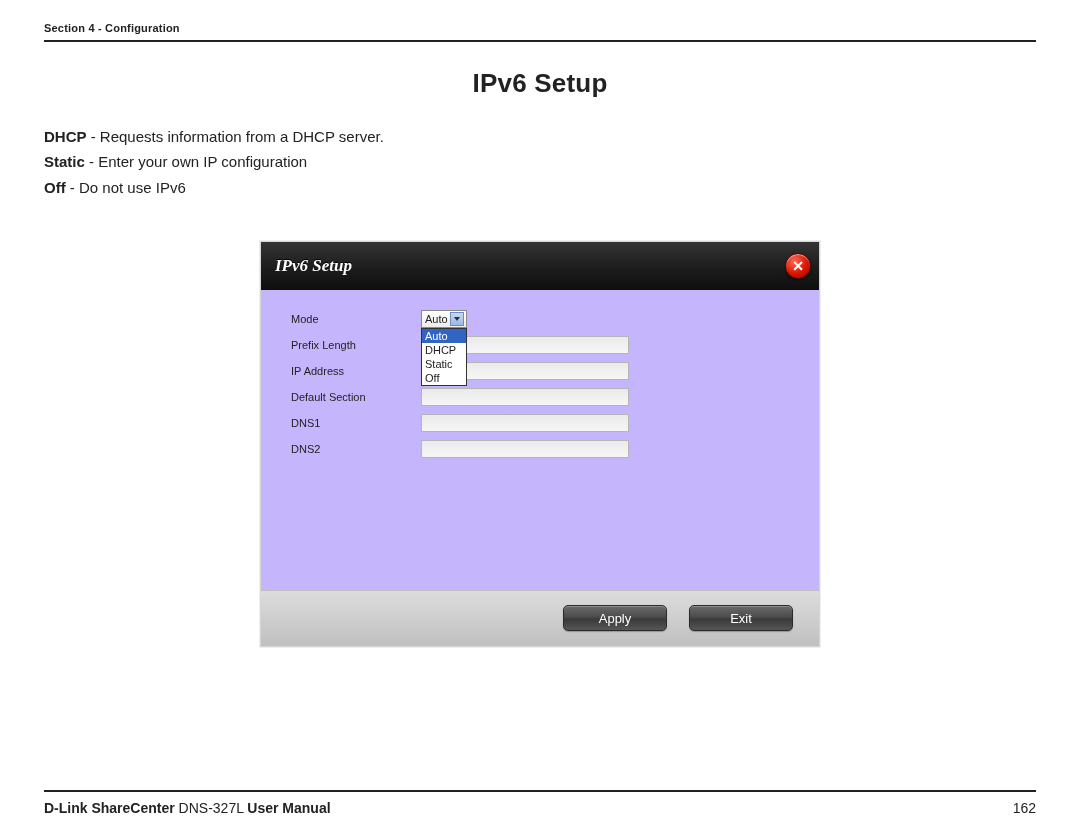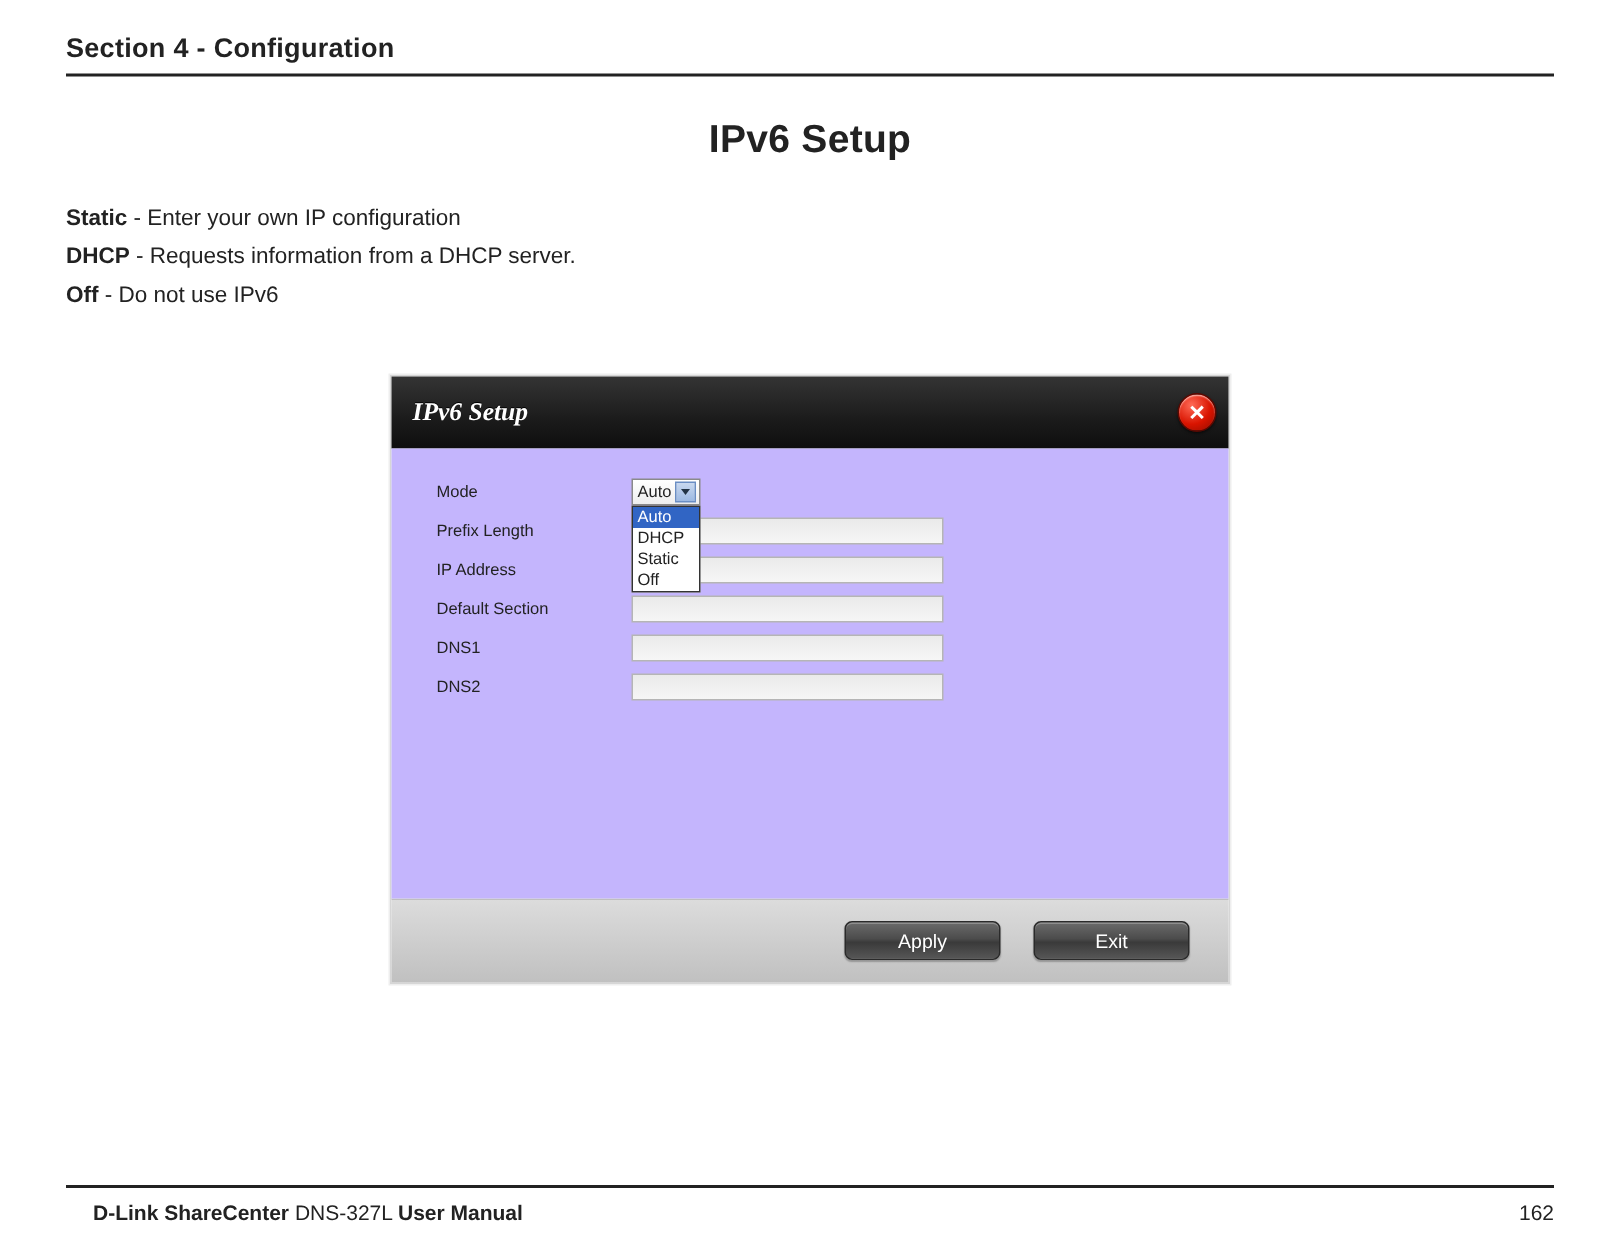--- a/index.html
+++ b/index.html
@@ -1,18 +1,18 @@
 <!DOCTYPE html>
 <html><head>
 <meta charset="utf-8">
 <style>
   * { box-sizing: border-box; margin: 0; padding: 0; }
   html, body { width: 1080px; height: 834px; background: #fff; font-family: "Myriad Pro", "Segoe UI", Arial, sans-serif; color: #222; }
   .page { width: 1080px; height: 834px; position: relative; padding: 22px 44px 0 44px; }
-  .section-header { font-size: 18px; font-weight: 700; letter-spacing: 0.2px; padding-bottom: 6px; border-bottom: 2px solid #222; }
+  .section-header { font-size: 11px; font-weight: 700; letter-spacing: 0.2px; padding-bottom: 6px; border-bottom: 2px solid #222; }
   .page-title { font-size: 26px; font-weight: 700; text-align: center; margin-top: 26px; margin-bottom: 26px; letter-spacing: 0.2px; }
   .intro { font-size: 15px; line-height: 1.55; max-width: 980px; }
   .intro p { margin-bottom: 2px; }
   .intro .lead { margin-bottom: 16px; }
   .modes b { font-weight: 700; }
 
   
   .dialog-wrap { margin: 42px auto 0 auto; width: 560px; border: 1px solid #d6d6d6; font-family: Tahoma, Verdana, Arial, sans-serif; box-shadow: 0 0 0 1px #eee; }
   .dialog-titlebar { height: 48px; background: linear-gradient(#343434, #1b1b1b 60%, #0e0e0e); display: flex; align-items: center; justify-content: space-between; padding: 0 8px 0 14px; }
   .dialog-title { color: #fff; font-weight: 700; font-size: 17px; font-style: italic; font-family: Georgia, "Times New Roman", serif; text-shadow: 0 -1px 0 #000; }
@@ -28,36 +28,36 @@
   .mode-select .arrow-box { width: 14px; height: 14px; background: linear-gradient(#c8d8ef,#9db9e2); border: 1px solid #6a8ec4; display:flex; align-items:center; justify-content:center; }
   .mode-select .arrow-box svg { display:block; }
   .dropdown-list { position: absolute; top: 18px; left: 0; width: 46px; border: 1px solid #333; background: #fff; font-size: 11px; z-index: 5; }
   .dropdown-list .opt { padding: 0 3px; height: 14px; line-height: 14px; cursor: pointer; }
   .dropdown-list .opt.sel { background: #3165c4; color: #fff; }
   .dialog-footer { height: 56px; background: linear-gradient(#dcdcdc, #c0c0c0); border-top: 1px solid #bfbfbf; display: flex; align-items: center; justify-content: flex-end; gap: 22px; padding-right: 26px; }
   .dlg-btn { width: 104px; height: 26px; border-radius: 5px; background: linear-gradient(#6a6a6a,#4c4c4c 45%,#3a3a3a 55%,#565656); border: 1px solid #2a2a2a; color: #fff; font-size: 13px; box-shadow: inset 0 1px 0 rgba(255,255,255,0.25), 0 1px 1px rgba(0,0,0,0.25); cursor: pointer; }
 
   .page-footer { position: absolute; left: 44px; right: 44px; bottom: 18px; }
   .page-footer .rule { border-top: 2px solid #222; margin-bottom: 8px; }
-  .page-footer .line { display: flex; justify-content: space-between; font-size: 14px; margin-left: 18px; }
+  .page-footer .line { display: flex; justify-content: space-between; font-size: 14px; }
   .page-footer .line .left b { font-weight: 700; }
 </style>
 </head>
 <body>
 
 <div class="page">
 
   <div class="section-header">Section 4 - Configuration</div>
 
   <h1 class="page-title">IPv6 Setup</h1>
 
   <div class="intro">
     <div class="modes">
+      <p><b>DHCP</b><span> - Requests information from a DHCP server.</span></p>
       <p><b>Static</b><span> - Enter your own IP configuration</span></p>
-      <p><b>DHCP</b><span> - Requests information from a DHCP server.</span></p>
       <p><b>Off</b><span> - Do not use IPv6</span></p>
     </div>
   </div>
 
   <div class="dialog-wrap">
     <div class="dialog-titlebar">
       <span class="dialog-title">IPv6 Setup</span>
       <div class="close-btn">
         <span>✕</span>
       </div>

